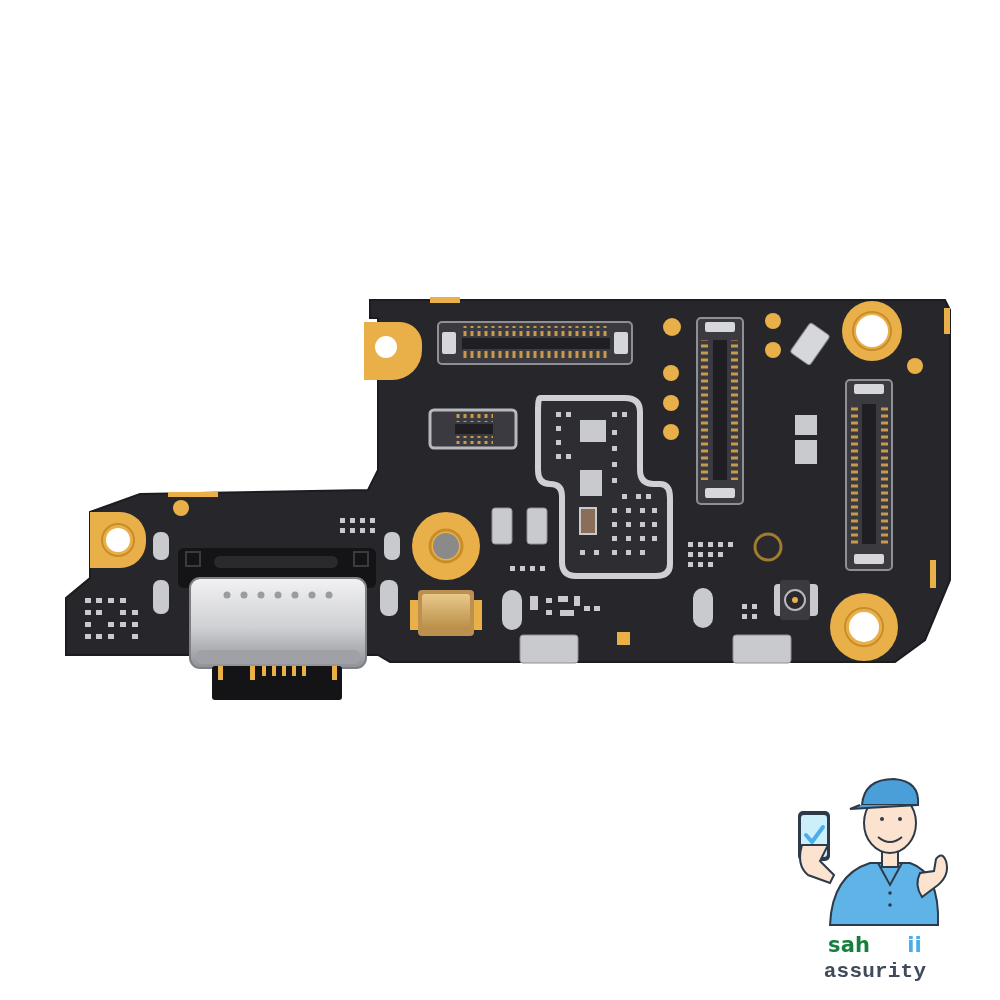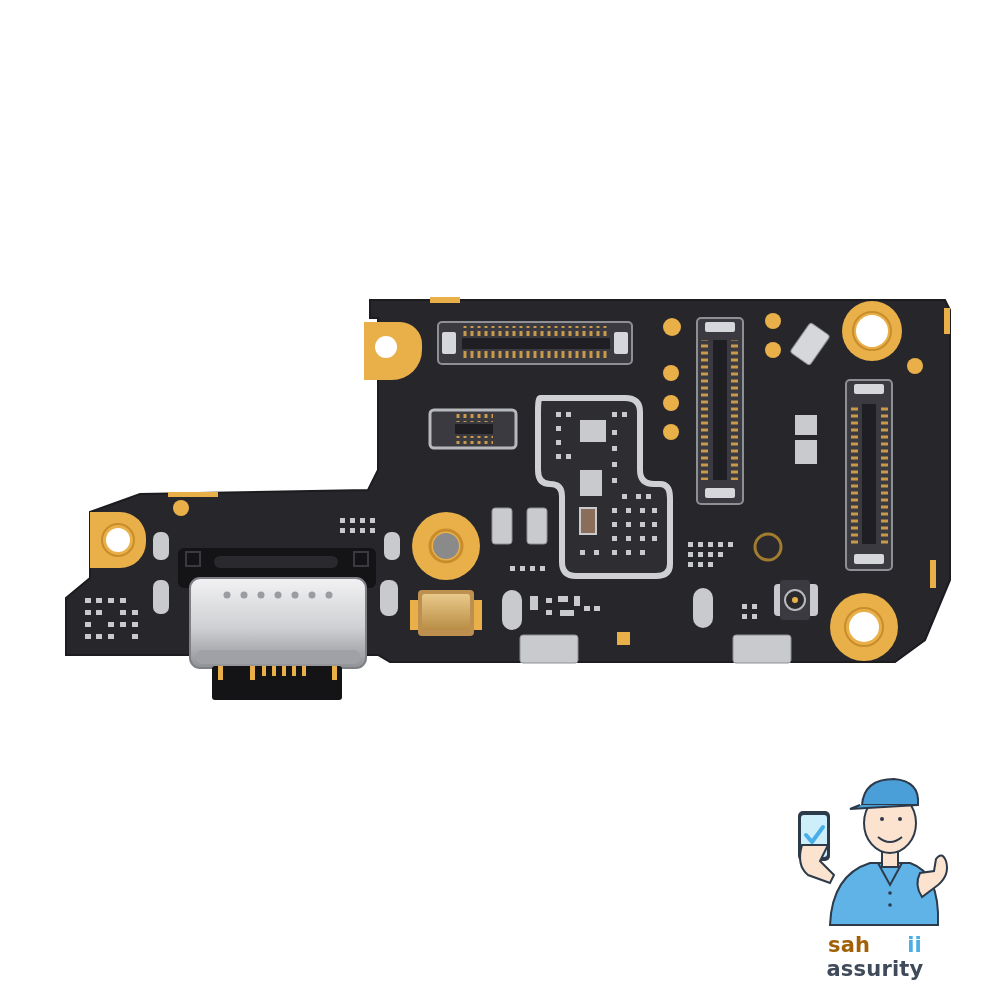--- a/index.html
+++ b/index.html
@@ -1,22 +1,22 @@
 <!DOCTYPE html>
 <html><head>
 <meta charset="utf-8">
 <style>
   html, body { margin: 0; padding: 0; background: #ffffff; }
   body { width: 1000px; height: 1000px; position: relative; overflow: hidden; font-family: "DejaVu Sans", sans-serif; }
   #scene { position: absolute; left: 0; top: 0; width: 1000px; height: 1000px; }
   .logo-wrap { position: absolute; left: 790px; top: 775px; width: 170px; height: 200px; }
   .logo-text { position: absolute; left: 0; top: 158px; width: 170px; text-align: center; font-family: "DejaVu Sans", sans-serif; font-weight: bold; font-size: 21px; letter-spacing: 0.2px; }
-  .logo-text .a { color: #a16207; }
+  .logo-text .a { color: #15803d; }
   .logo-text .b { color: #4aaee8; margin-left: 37px; }
-  .logo-text .c { color: #3f4a5a; }
+  .logo-text .c { color: #3f4a5a; font-family: Liberation Mono, monospace; }
 </style>
 </head>
 <body>
 
 <svg id="scene" viewBox="0 0 1000 1000" xmlns="http://www.w3.org/2000/svg">
   <defs>
     <linearGradient id="usbMetal" x1="0" y1="0" x2="0" y2="1">
       <stop offset="0" stop-color="#f2f2f3"></stop>
       <stop offset="0.55" stop-color="#cfd0d3"></stop>
       <stop offset="1" stop-color="#8f9196"></stop>

